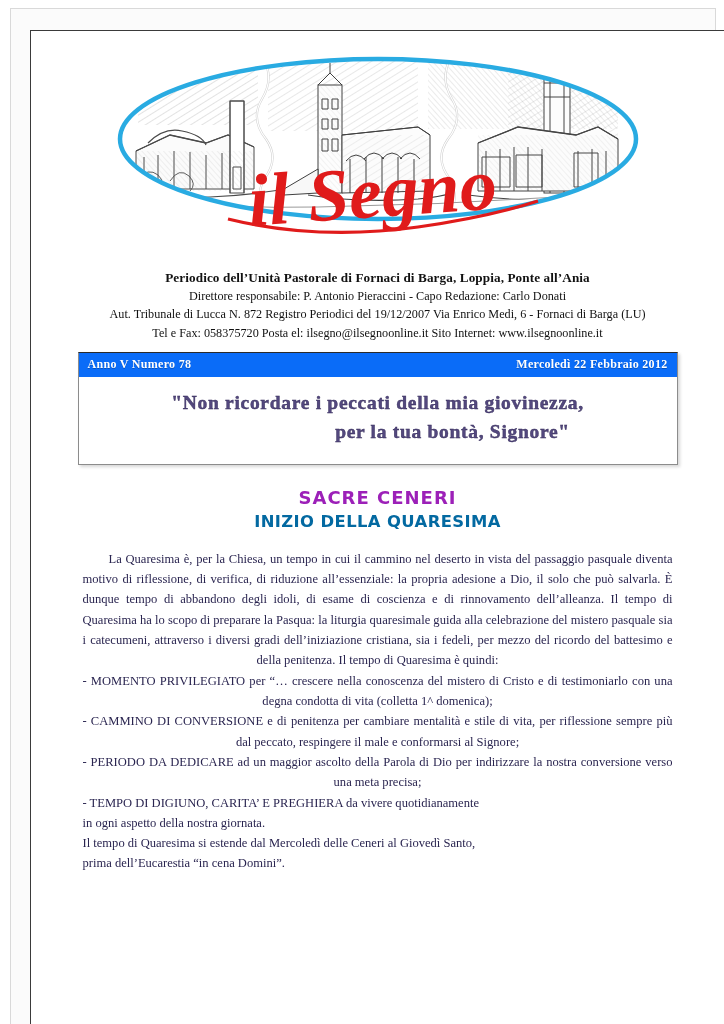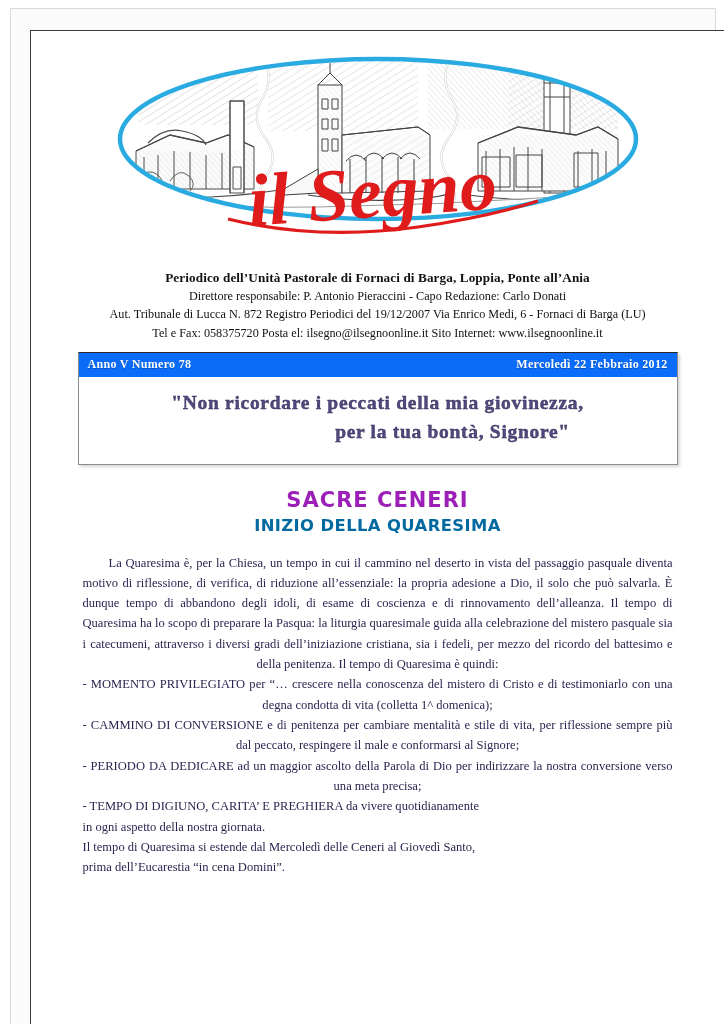--- a/index.html
+++ b/index.html
@@ -123,21 +123,21 @@
   .quote-line.l3 { padding-left: 150px; }
 
   
   .headings {
     text-align: center;
     margin-top: 22px;
   }
   .h-main {
     font-family: "DejaVu Sans", sans-serif;
     font-weight: bold;
-    font-size: 21px;
+    font-size: 18px;
     color: #9c20b8;
     letter-spacing: 1.0px;
     line-height: 1.25;
   }
   .h-sub {
     font-family: "DejaVu Sans", sans-serif;
     font-weight: bold;
     font-size: 16.4px;
     color: #0369a1;
     letter-spacing: 0.4px;

